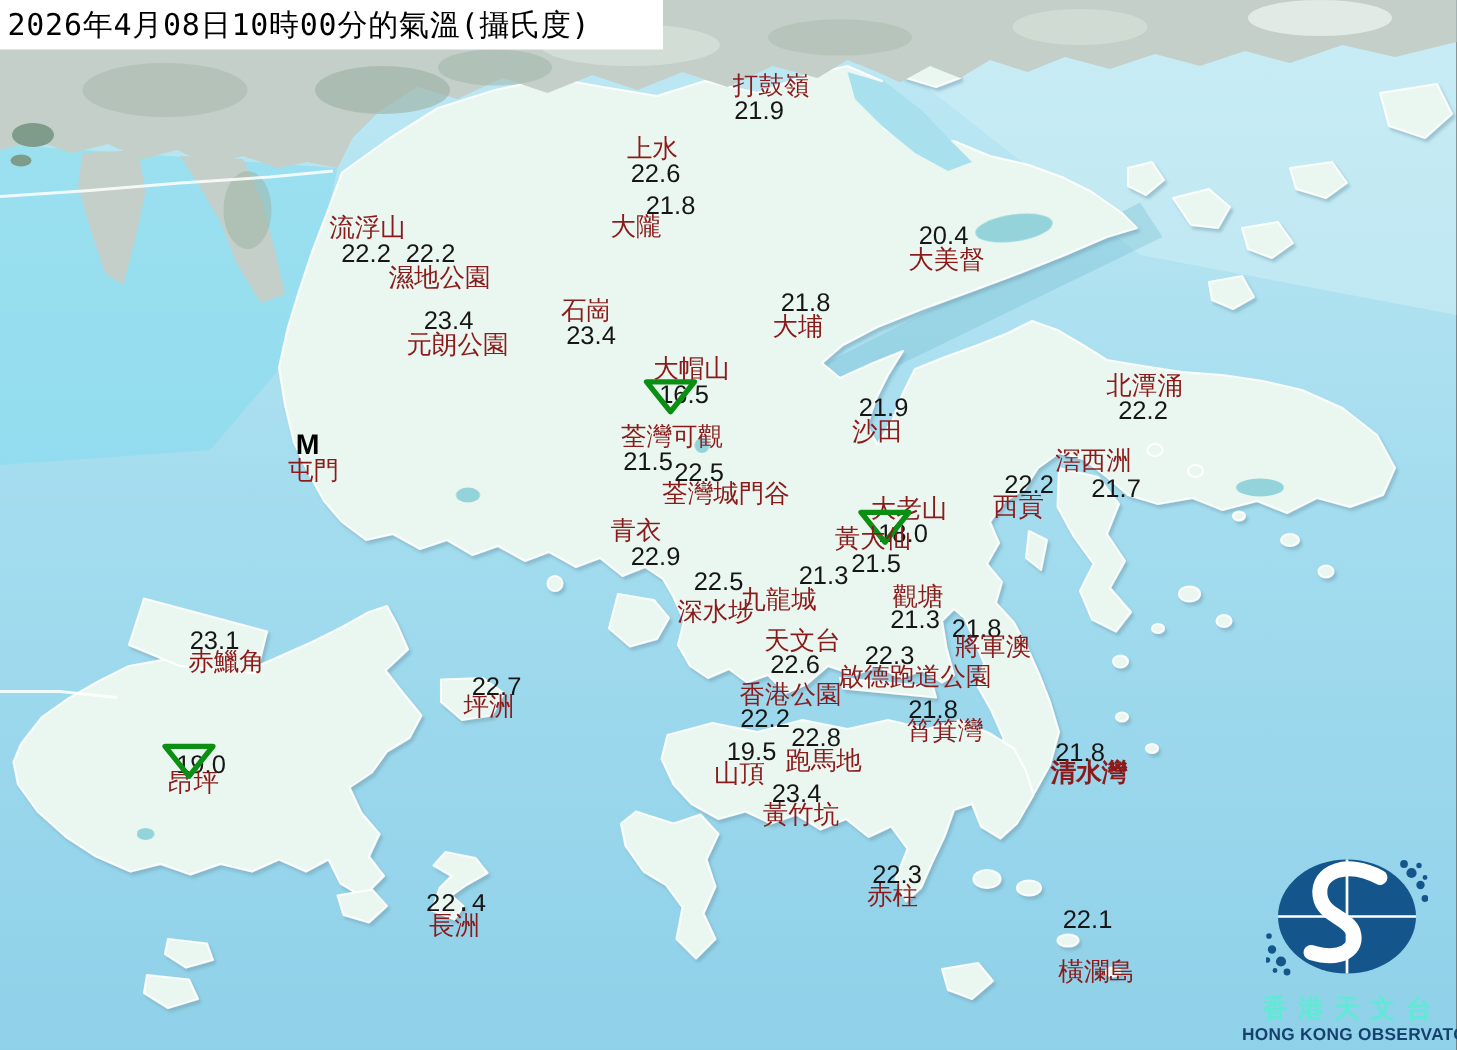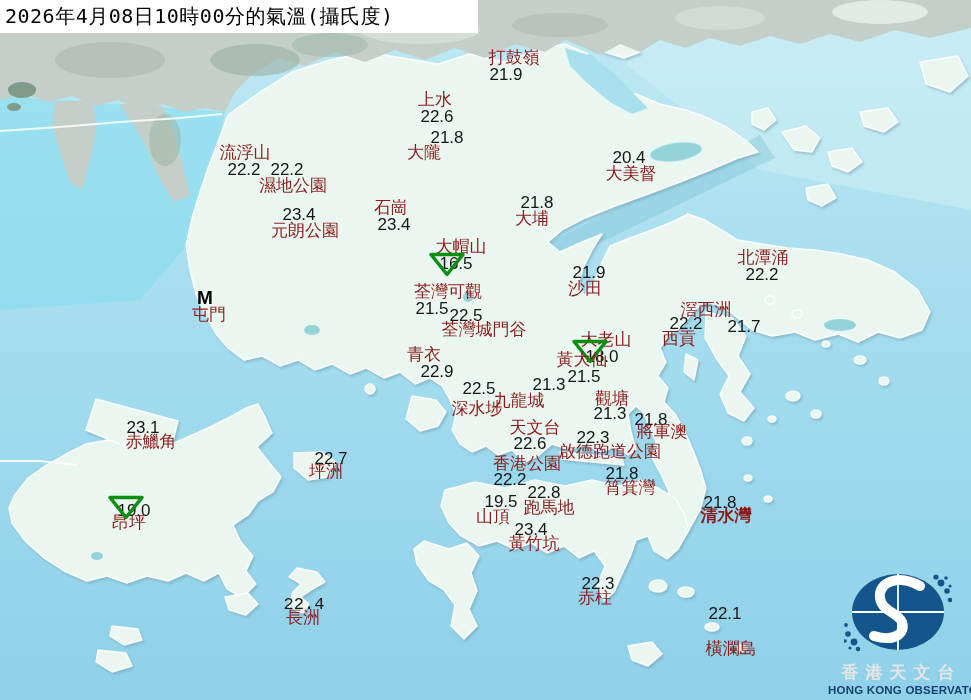--- a/index.html
+++ b/index.html
@@ -7,26 +7,26 @@
        font-family:"Liberation Sans",sans-serif;}
   #map-svg{position:absolute;left:0;top:0;z-index:1;}
   #stations-layer{position:absolute;left:0;top:0;width:971px;height:700px;z-index:3;}
   .station-name{position:absolute;transform:translate(-50%,-50%);white-space:nowrap;
        font:400 17px/1 "Liberation Sans",sans-serif;color:#8b1a1a;}
   .station-temp{position:absolute;transform:translate(-50%,-50%);white-space:nowrap;
        font:400 17px/1 "Liberation Sans",sans-serif;color:#161616;}
   .marker-triangle{position:absolute;transform:translate(-50%,-50%);width:38px;height:27px;}
   .marker-m{position:absolute;transform:translate(-50%,-50%);
        font:700 19px/1 "Liberation Sans",sans-serif;color:#000;}
-  #title-bar{position:absolute;left:0;top:0;z-index:4;width:478px;height:33px;
+  #title-bar{position:absolute;left:0;top:0;z-index:4;width:442px;height:33px;
        background:#ffffff;display:flex;align-items:flex-start;}
   #title-bar span{font:400 20px/33px "DejaVu Sans Mono","Liberation Sans",monospace;
        color:#000;padding-left:5px;letter-spacing:.5px;white-space:nowrap;}
   #hko-logo{position:absolute;right:3px;bottom:2px;z-index:4;width:140px;text-align:center;}
-  #hko-logo .zh{font:700 17px/1.25 "Liberation Sans",sans-serif;color:#e5e5e5;
+  #hko-logo .zh{font:700 17px/1.25 "Liberation Sans",sans-serif;color:#5eead4;
        letter-spacing:7px;padding-left:7px;}
   #hko-logo .en{font:700 11.5px/1.3 "Liberation Sans",sans-serif;color:#16416e;
        letter-spacing:.2px;white-space:nowrap;}
 </style>
 </head>
 <body>
 
 <div id="app">
 
   <svg id="map-svg" width="971" height="700" viewBox="0 0 971 700">
@@ -145,21 +145,21 @@
         </svg></span>
       <span class="station-temp" style="left: 762px; top: 274px;">22.2</span>
       <span class="station-name" style="left: 763px; top: 257px;">北潭涌</span>
       <span class="station-temp" style="left: 589px; top: 272px;">21.9</span>
       <span class="station-name" style="left: 585px; top: 288px;">沙田</span>
       <span class="station-temp" style="left: 432px; top: 308px;">21.5</span>
       <span class="station-name" style="left: 448px; top: 291px;">荃灣可觀</span>
       <span class="station-name" style="left: 209px; top: 314px;">屯門</span>
       <span class="marker-m" style="left: 205px; top: 297px;">M</span>
       <span class="station-temp" style="left: 744px; top: 326px;">21.7</span>
-      <span class="station-name" style="left: 706px; top: 309px;">滘西洲</span>
+      <span class="station-name" style="left: 729px; top: 309px; font-family: Liberation Mono, monospace;">滘西洲</span>
       <span class="station-temp" style="left: 686px; top: 323px;">22.2</span>
       <span class="station-name" style="left: 679px; top: 338px;">西貢</span>
       <span class="station-temp" style="left: 466px; top: 315px;">22.5</span>
       <span class="station-name" style="left: 484px; top: 329px;">荃灣城門谷</span>
       <span class="station-temp" style="left: 602px; top: 356px;">18.0</span>
       <span class="station-name" style="left: 606px; top: 339px;">大老山</span>
       <span class="marker-triangle" style="left: 590px; top: 351px;"><svg width="38" height="27" viewBox="0 0 38 27">
           <path d="M3,4 L35,4 L19,24 Z" fill="none" stroke="#0a8f12" stroke-width="3.5" stroke-linejoin="round"></path>
         </svg></span>
       <span class="station-temp" style="left: 437px; top: 371px;">22.9</span>

